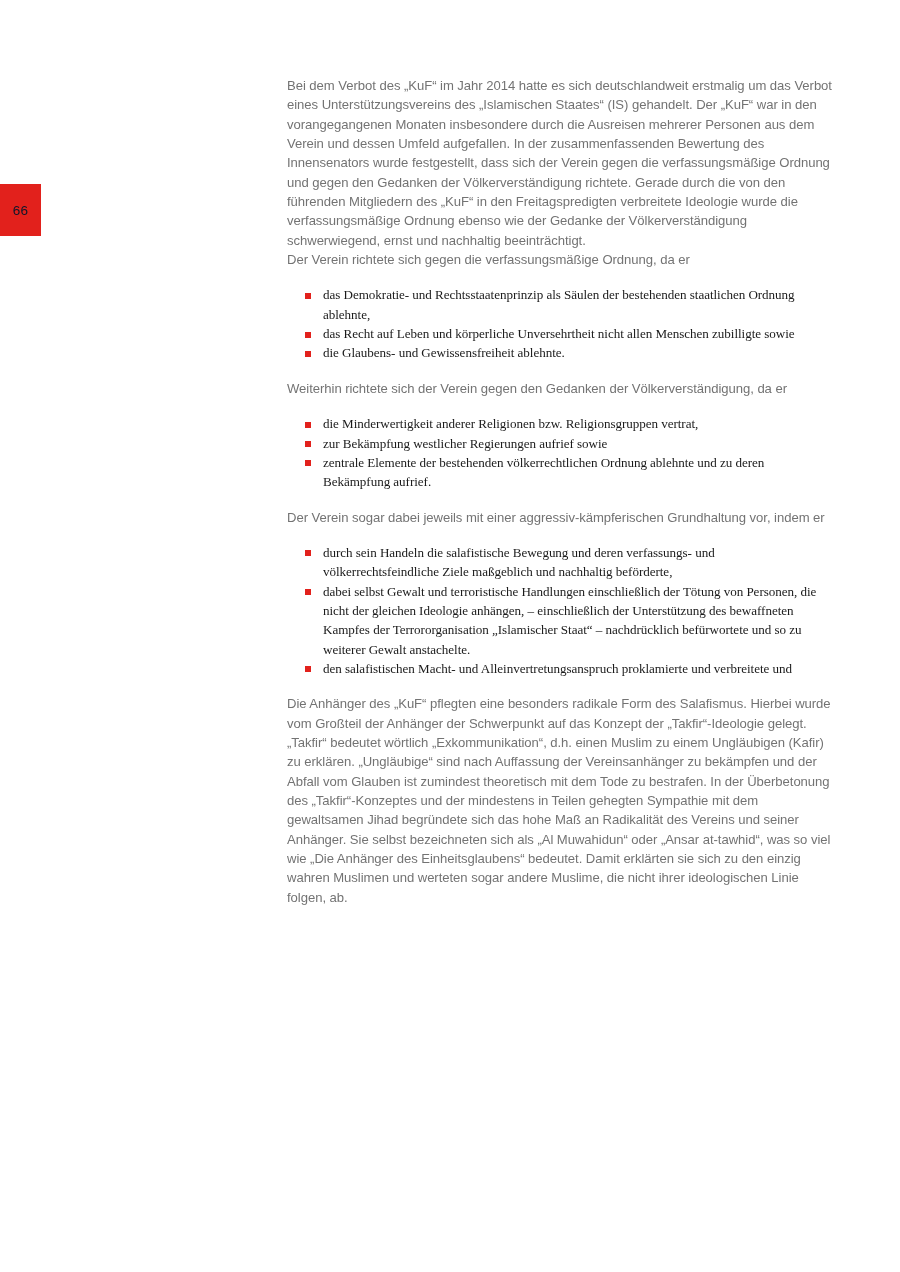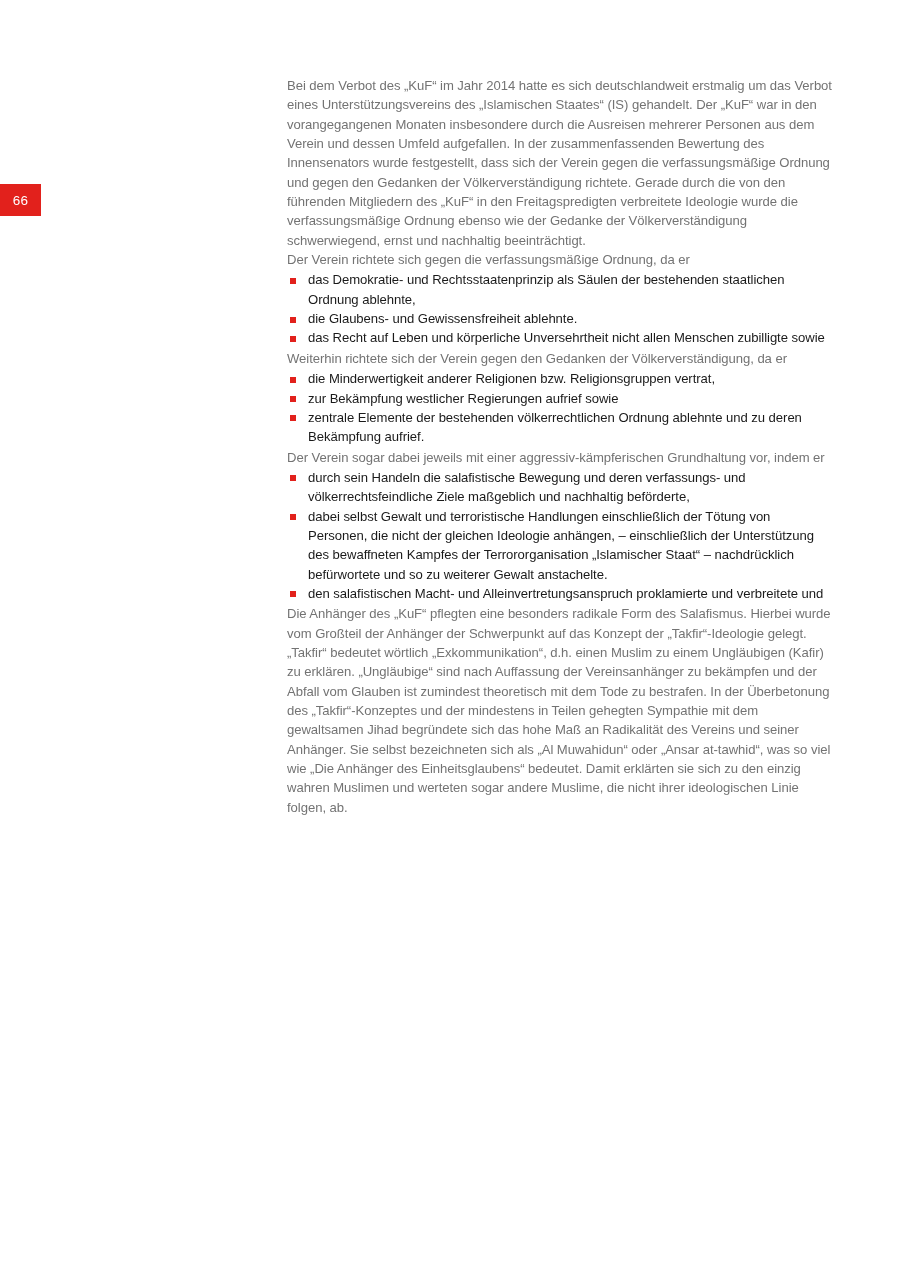--- a/index.html
+++ b/index.html
@@ -18,23 +18,23 @@
   .page {
     position: relative;
     width: 900px;
     height: 1272px;
   }
   .page-number-tab {
     position: absolute;
     left: 0;
     top: 184px;
     width: 41px;
-    height: 32px;
+    height: 52px;
     background: #e2211c;
-    color: #ffffff;
+    color: #0f172a;
     font-size: 13.5px;
     display: flex;
     align-items: center;
     justify-content: center;
     letter-spacing: 0.2px;
   }
   .content {
     position: absolute;
     left: 287px;
     top: 76px;
@@ -46,22 +46,23 @@
     line-height: 19.35px;
     text-align: left;
     color: #737373;
     letter-spacing: -0.05px;
   }
   .block {
     margin-bottom: 19px;
   }
   ul.bullets {
     list-style: none;
-    margin: 1px;
+    margin: 16px;
     padding: 0;
+    font-family: Liberation Serif, serif;
   }
   ul.bullets li {
     position: relative;
     padding-left: 20px;
     font-size: 13.1px;
     line-height: 19.35px;
     color: #1a1a1a;
     letter-spacing: -0.05px;
   }
   ul.bullets li .marker {
@@ -86,22 +87,22 @@
     <span>66</span>
   </div>
 
   <div class="content">
 
     <p class="para block">Bei dem Verbot des „KuF“ im Jahr 2014 hatte es sich deutschlandweit erstmalig um das Verbot eines Unterstützungsvereins des „Islamischen Staates“ (IS) gehandelt. Der „KuF“ war in den vorangegangenen Monaten insbesondere durch die Ausreisen mehrerer Personen aus dem Verein und dessen Umfeld aufgefallen. In der zusammenfassenden Bewertung des Innensenators wurde festgestellt, dass sich der Verein gegen die verfassungsmäßige Ordnung und gegen den Gedanken der Völkerverständigung richtete. Gerade durch die von den führenden Mitgliedern des „KuF“ in den Freitagspredigten verbreitete Ideologie wurde die verfassungsmäßige Ordnung ebenso wie der Gedanke der Völkerverständigung schwerwiegend, ernst und nachhaltig beeinträchtigt.</p>
 
     <p class="para tight">Der Verein richtete sich gegen die verfassungsmäßige Ordnung, da er</p>
     <ul class="bullets block">
       <li><span class="marker"></span><span>das Demokratie- und Rechtsstaatenprinzip als Säulen der bestehenden staatlichen Ordnung ablehnte,</span></li>
+      <li><span class="marker"></span><span>das Recht auf Leben und körperliche Unversehrtheit nicht allen Menschen zubilligte sowie</span></li>
       <li><span class="marker"></span><span>die Glaubens- und Gewissensfreiheit ablehnte.</span></li>
-      <li><span class="marker"></span><span>das Recht auf Leben und körperliche Unversehrtheit nicht allen Menschen zubilligte sowie</span></li>
     </ul>
 
     <p class="para tight">Weiterhin richtete sich der Verein gegen den Gedanken der Völkerverständigung, da er</p>
     <ul class="bullets block">
       <li><span class="marker"></span></li>
       <li><span class="marker"></span><span>die Minderwertigkeit anderer Religionen bzw. Religionsgruppen vertrat,</span></li>
       <li><span class="marker"></span><span>zur Bekämpfung westlicher Regierungen aufrief sowie</span></li>
       <li><span class="marker"></span><span>zentrale Elemente der bestehenden völkerrechtlichen Ordnung ablehnte und zu deren Bekämpfung aufrief.</span></li>
     </ul>
 

